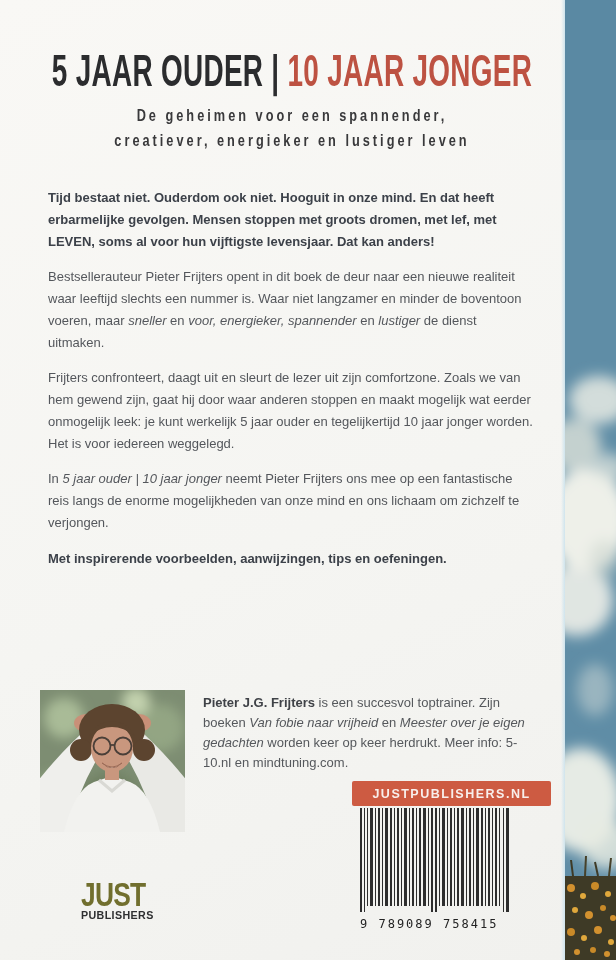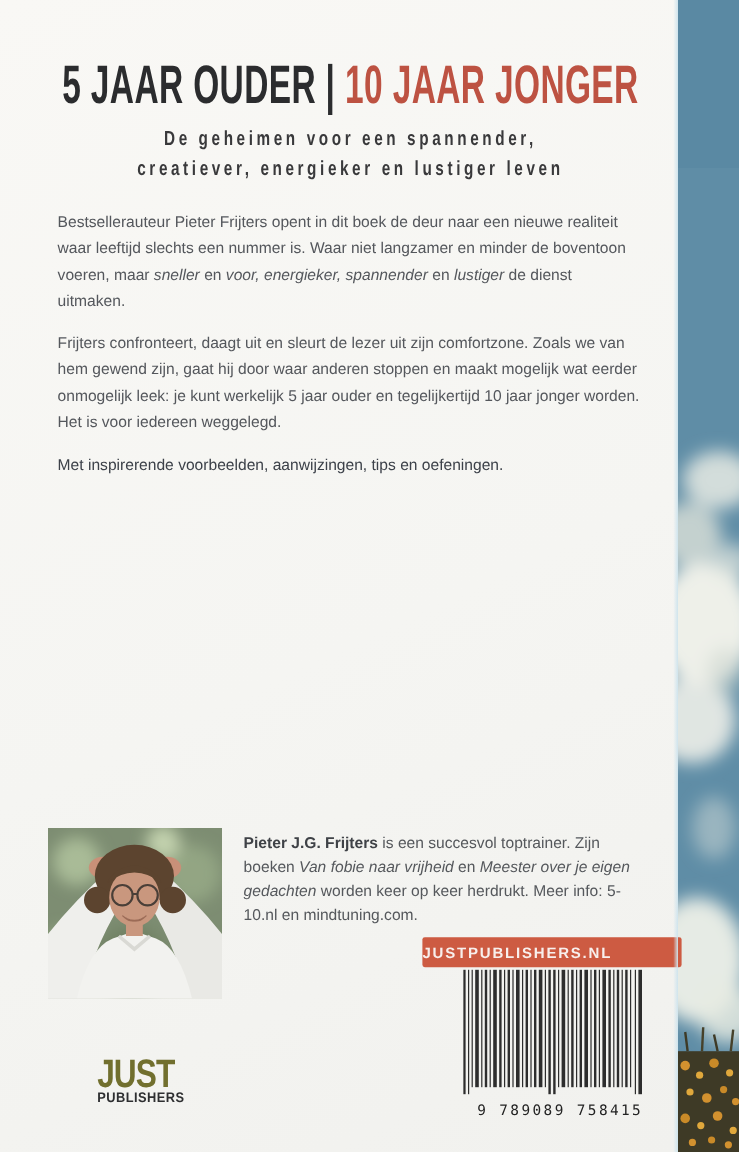--- a/index.html
+++ b/index.html
@@ -31,35 +31,35 @@
   .subtitle{position:relative;height:58px;margin-top:13px;text-decoration:underline;}
   .subtitle-inner{
     position:absolute;left:50%;top:0;white-space:nowrap;text-align:center;
     transform:translateX(-50%) scaleX(0.75);
     font-size:17px;font-weight:bold;letter-spacing:4px;line-height:25px;color:#39393b;
   }
   
   .intro{margin:26px 0 0;font-size:13px;font-weight:bold;line-height:22px;color:#3c4149;}
   p.body{margin:13px 0 0;font-size:13px;line-height:22px;color:#54575c;}
   p.body em{font-style:italic;margin-top:40px;}
-  .closing{margin:14px 0 0;font-size:13px;font-weight:normal;line-height:22px;color:#3c4149;}
+  .closing{margin:14px 0 0;font-size:13px;font-weight:bold;line-height:22px;color:#3c4149;}
   
   .author{position:absolute;left:40px;top:690px;display:flex;gap:18px;width:505px;}
   .author-photo{width:145px;height:142px;flex:none;overflow:hidden;}
   .bio{width:335px;font-size:13px;line-height:20px;color:#55585c;padding-top:3px;}
   .bio .b{font-weight:bold;color:#3f4247;}
   .bio em{font-style:italic;}
   
   .pub-button{
-    position:absolute;left:352px;top:781px;width:216px;height:25px;border-radius:2px;
+    position:absolute;left:352px;top:781px;width:199px;height:25px;border-radius:2px;
     background:#cd5b42;color:#f8efec;font-size:12.5px;font-weight:bold;letter-spacing:1.5px;
-    display:flex;align-items:center;justify-content:flex-start;
-  }
-  
-  .barcode{position:absolute;left:360px;top:808px;width:176px;text-align:right;}
+    display:flex;align-items:center;justify-content:center;
+  }
+  
+  .barcode{position:absolute;left:360px;top:808px;width:176px;text-align:left;}
   .barcode-number{
     margin-top:1px;font-family:"DejaVu Sans Mono",monospace;
     font-size:12px;letter-spacing:2px;color:#232323;white-space:nowrap;
   }
   
   .logo{position:absolute;left:45px;top:882px;margin-left:36px;}
   .logo-just{
     font-size:33px;line-height:26px;font-weight:bold;color:#716f2e;
     transform:scaleX(0.8);transform-origin:left top;letter-spacing:-1px;
   }
@@ -125,25 +125,27 @@
         <span class="title-inner"><span>5 JAAR OUDER | </span><span class="title-red">10 JAAR JONGER</span></span>
       </h1>
 
       <div class="subtitle">
         <div class="subtitle-inner">
           <div>De geheimen voor een spannender,</div>
           <div>creatiever, energieker en lustiger leven</div>
         </div>
       </div>
 
+      <p class="intro">Tijd bestaat niet. Ouderdom ook niet. Hooguit in onze mind. En dat heeft erbarmelijke gevolgen. Mensen stoppen met groots dromen, met lef, met LEVEN, soms al voor hun vijftigste levensjaar. Dat kan anders!</p>
 
       <p class="body"><span>Bestsellerauteur Pieter Frijters opent in dit boek de deur naar een nieuwe realiteit waar leeftijd slechts een nummer is. Waar niet langzamer en minder de boventoon voeren, maar </span><em>sneller</em><span> en </span><em>voor, energieker, spannender</em><span> en </span><em>lustiger</em><span> de dienst uitmaken.</span></p>
 
       <p class="body">Frijters confronteert, daagt uit en sleurt de lezer uit zijn comfortzone. Zoals we van hem gewend zijn, gaat hij door waar anderen stoppen en maakt mogelijk wat eerder onmogelijk leek: je kunt werkelijk 5 jaar ouder en tegelijkertijd 10 jaar jonger worden. Het is voor iedereen weggelegd.</p>
 
+      <p class="body"><span>In </span><em>5 jaar ouder | 10 jaar jonger</em><span> neemt Pieter Frijters ons mee op een fantastische reis langs de enorme mogelijkheden van onze mind en ons lichaam om zichzelf te verjongen.</span></p>
 
 
       <p class="closing">Met inspirerende voorbeelden, aanwijzingen, tips en oefeningen.</p>
     </div>
 
     <div class="author">
       <div class="author-photo">
         <svg width="145" height="142" viewBox="0 0 145 142">
           <defs>
             <filter id="bgblur" x="-60%" y="-60%" width="220%" height="220%">

